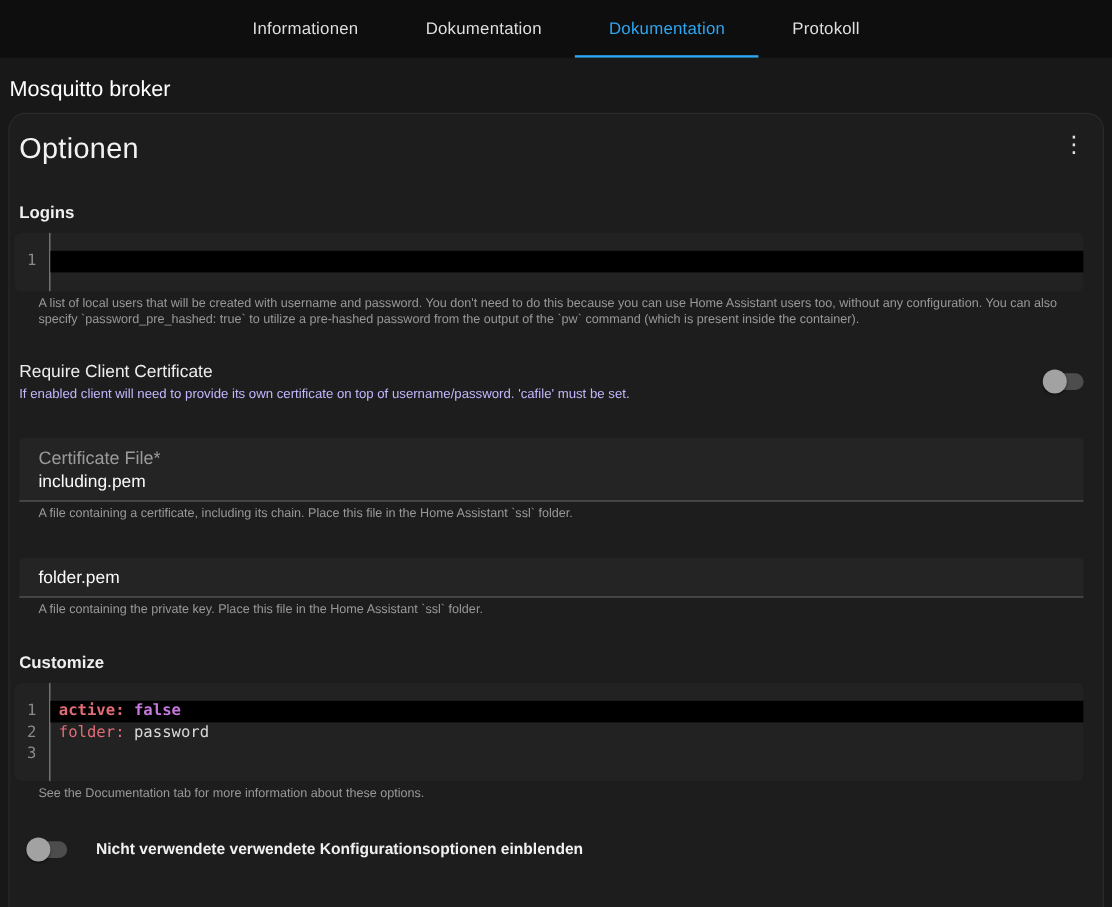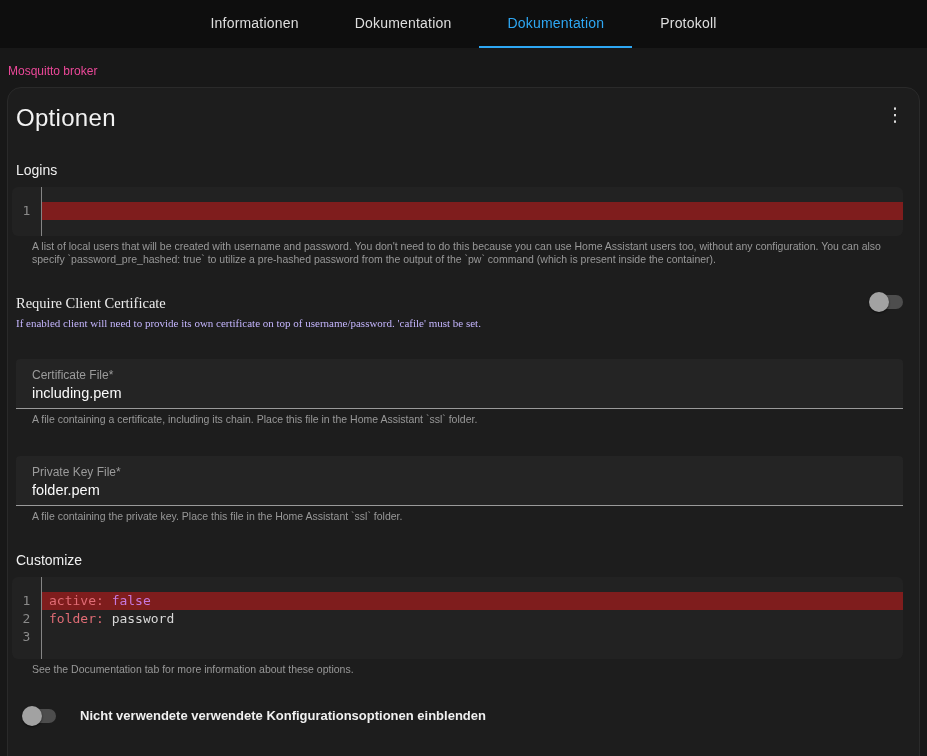--- a/index.html
+++ b/index.html
@@ -31,22 +31,22 @@
     letter-spacing: 0.2px;
   }
   .tab.active {
     color: #2ea7f3;
     border-bottom-color: #2ea7f3;
   }
 
   
   .breadcrumb {
     padding: 16px 8px 9px 8px;
-    font-size: 12px;
-    color: #ec4899;
+    font-size: 18px;
+    color: #ffffff;
   }
 
   
   .card {
     margin: 0 7px;
     height: 756px;
     background: #1d1d1d;
     border: 1px solid #2a2a2a;
     border-radius: 14px;
     position: relative;
@@ -73,21 +73,21 @@
     text-align: center;
     cursor: pointer;
     letter-spacing: 0;
     user-select: none;
   }
 
   .card-body { flex: 1; padding: 0 16px 0 4px; }
 
   .section-label {
     font-size: 14px;
-    font-weight: 400;
+    font-weight: 700;
     color: #f0f0f0;
     margin: 28px 0 9px 4px;
   }
   .section-label.first { margin-top: 30px; }
 
   
   .editor {
     background: #222222;
     border-radius: 6px;
     display: flex;
@@ -99,52 +99,52 @@
     width: 30px;
     padding: 15px 0;
     text-align: center;
     color: #8a8a8a;
     border-right: 1px solid rgba(255,255,255,0.45);
     flex: none;
   }
   .editor .gutter .ln { height: 18px; line-height: 18px; }
   .editor .code { flex: 1; padding: 15px 0; }
   .editor .cm-line { height: 18px; line-height: 18px; padding-left: 7px; white-space: pre; color: #d8d8d8; }
-  .editor .cm-line.active-line { background: #7f1d1d; }
+  .editor .cm-line.active-line { background: #000000; font-weight: bold; }
   .tok-key  { color: #e06c75; }
   .tok-bool { color: #c678dd; }
   .tok-text { color: #d8d8d8; }
 
   .helper {
     margin: 4px 0 0 20px;
     font-size: 10.5px;
     line-height: 1.28;
     color: #989898;
   }
 
   
-  .toggle-section { margin: 28px 0 0 4px; display: flex; justify-content: space-between; align-items: flex-start; font-family: Liberation Serif, serif; }
+  .toggle-section { margin: 28px 0 0 4px; display: flex; justify-content: space-between; align-items: center; }
   .toggle-section .texts { flex: 1; }
   .toggle-title { font-size: 14.5px; color: #ededed; margin-bottom: 5px; }
   .toggle-desc { font-size: 11px; color: #c4b5fd; }
 
   
   .switch { position: relative; width: 34px; height: 14px; flex: none; cursor: pointer; }
   .switch .track { position: absolute; left: 2px; right: 0; top: 0; height: 14px; border-radius: 7px; background: #4d4d4d; }
   .switch .thumb { position: absolute; left: 0; top: -3px; width: 20px; height: 20px; border-radius: 50%; background: #a2a2a2; box-shadow: 0 1px 2px rgba(0,0,0,0.6); }
 
   
   .field {
     margin: 30px 0 0 4px;
     background: #242424;
     border-radius: 4px 4px 0 0;
     border-bottom: 1px solid #9a9a9a;
     padding: 9px 16px 7px 16px;
   }
-  .field .flabel { font-size: 12px; color: #9b9b9b; margin-bottom: 3px; }
+  .field .flabel { font-size: 15px; color: #9b9b9b; margin-bottom: 3px; }
   .field .fvalue { font-size: 14.5px; font-weight: 500; color: #fafafa; }
 
   
   .bottom-toggle {
     margin: 32px 0 0 10px;
     display: flex;
     align-items: center;
     gap: 24px;
   }
   .bottom-toggle .blabel { font-size: 13px; font-weight: 700; color: #f0f0f0; }
@@ -214,21 +214,20 @@
       </div>
     </div>
 
     <div class="field">
       <div class="flabel">Certificate File*</div>
       <div class="fvalue">including.pem</div>
     </div>
     <div class="helper">A file containing a certificate, including its chain. Place this file in the Home Assistant `ssl` folder.</div>
 
     <div class="field">
-      <div class="flabel">Private Key File*</div>
       <div class="fvalue">folder.pem</div>
     </div>
     <div class="helper">A file containing the private key. Place this file in the Home Assistant `ssl` folder.</div>
 
     <div class="section-label">Customize</div>
     <div class="editor" style="height:82px">
       <div class="gutter">
         <div class="ln">1</div>
         <div class="ln">2</div>
         <div class="ln">3</div>

